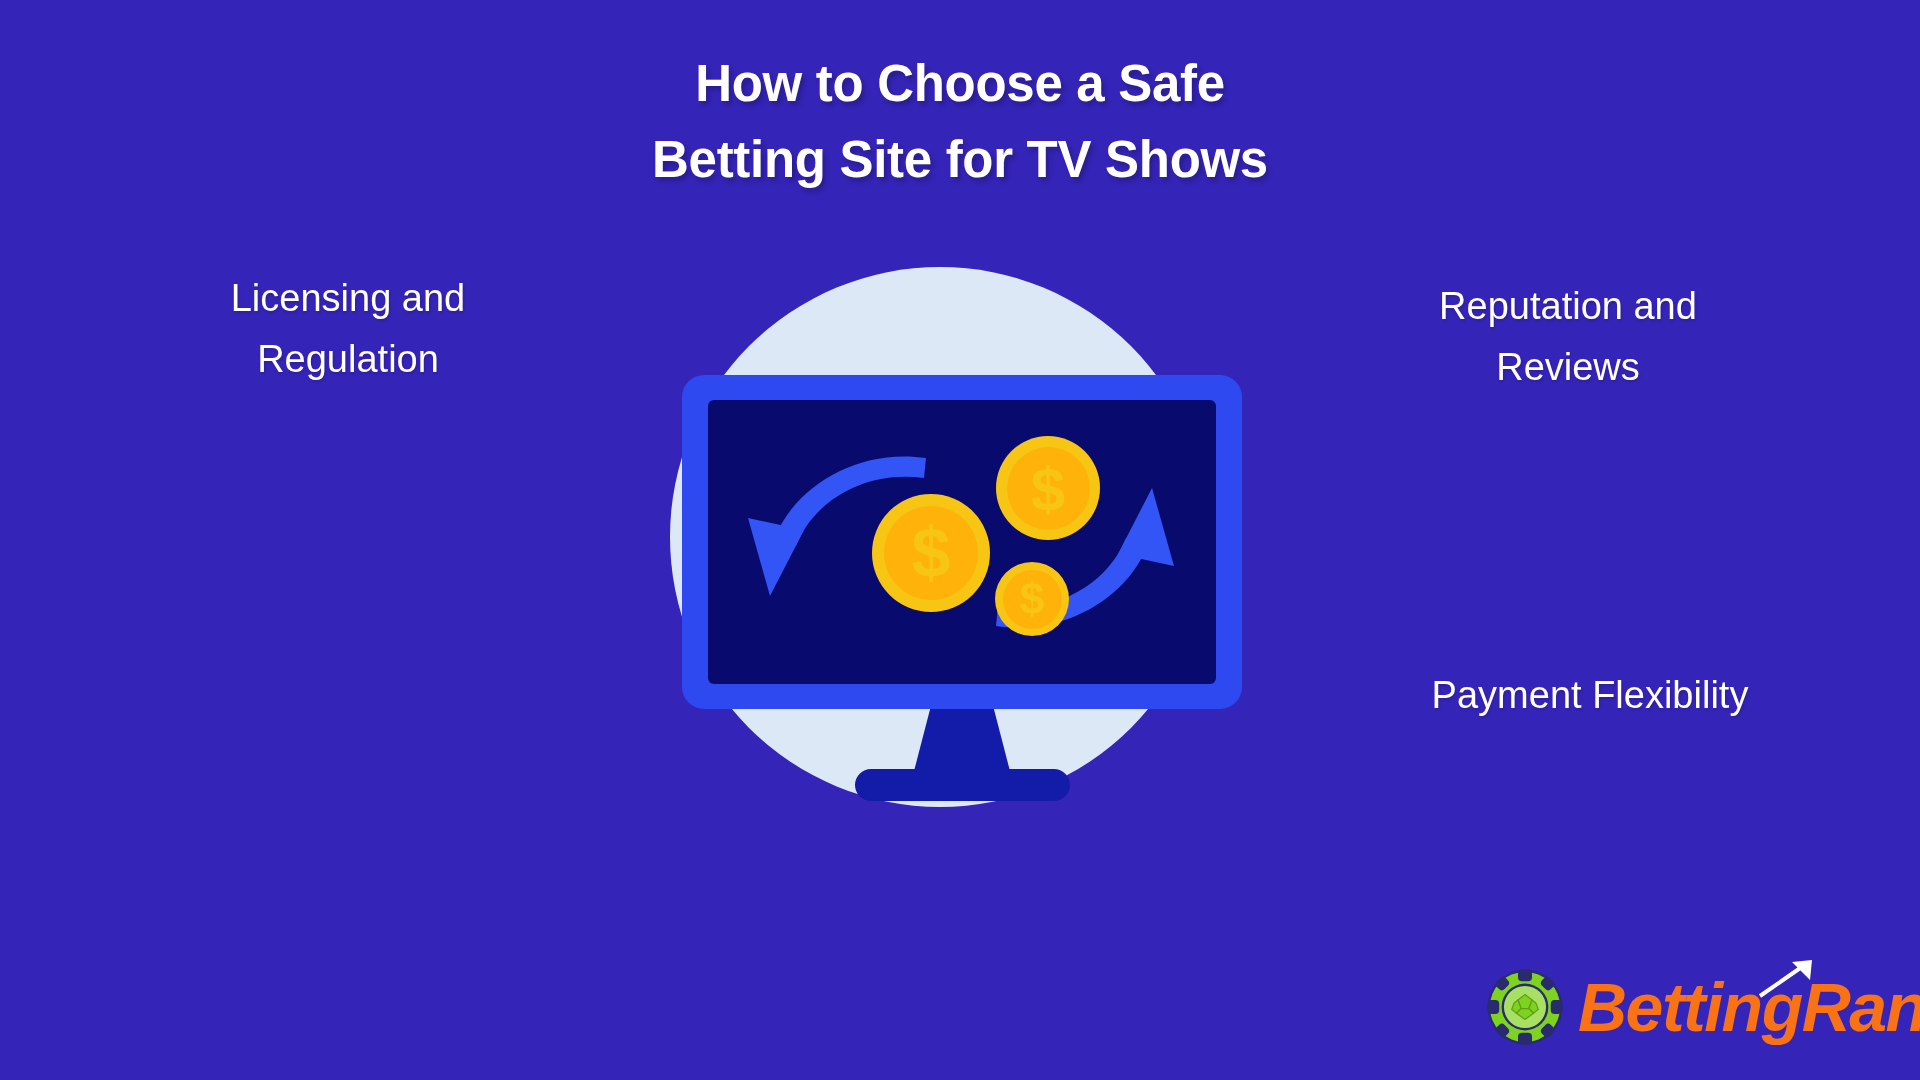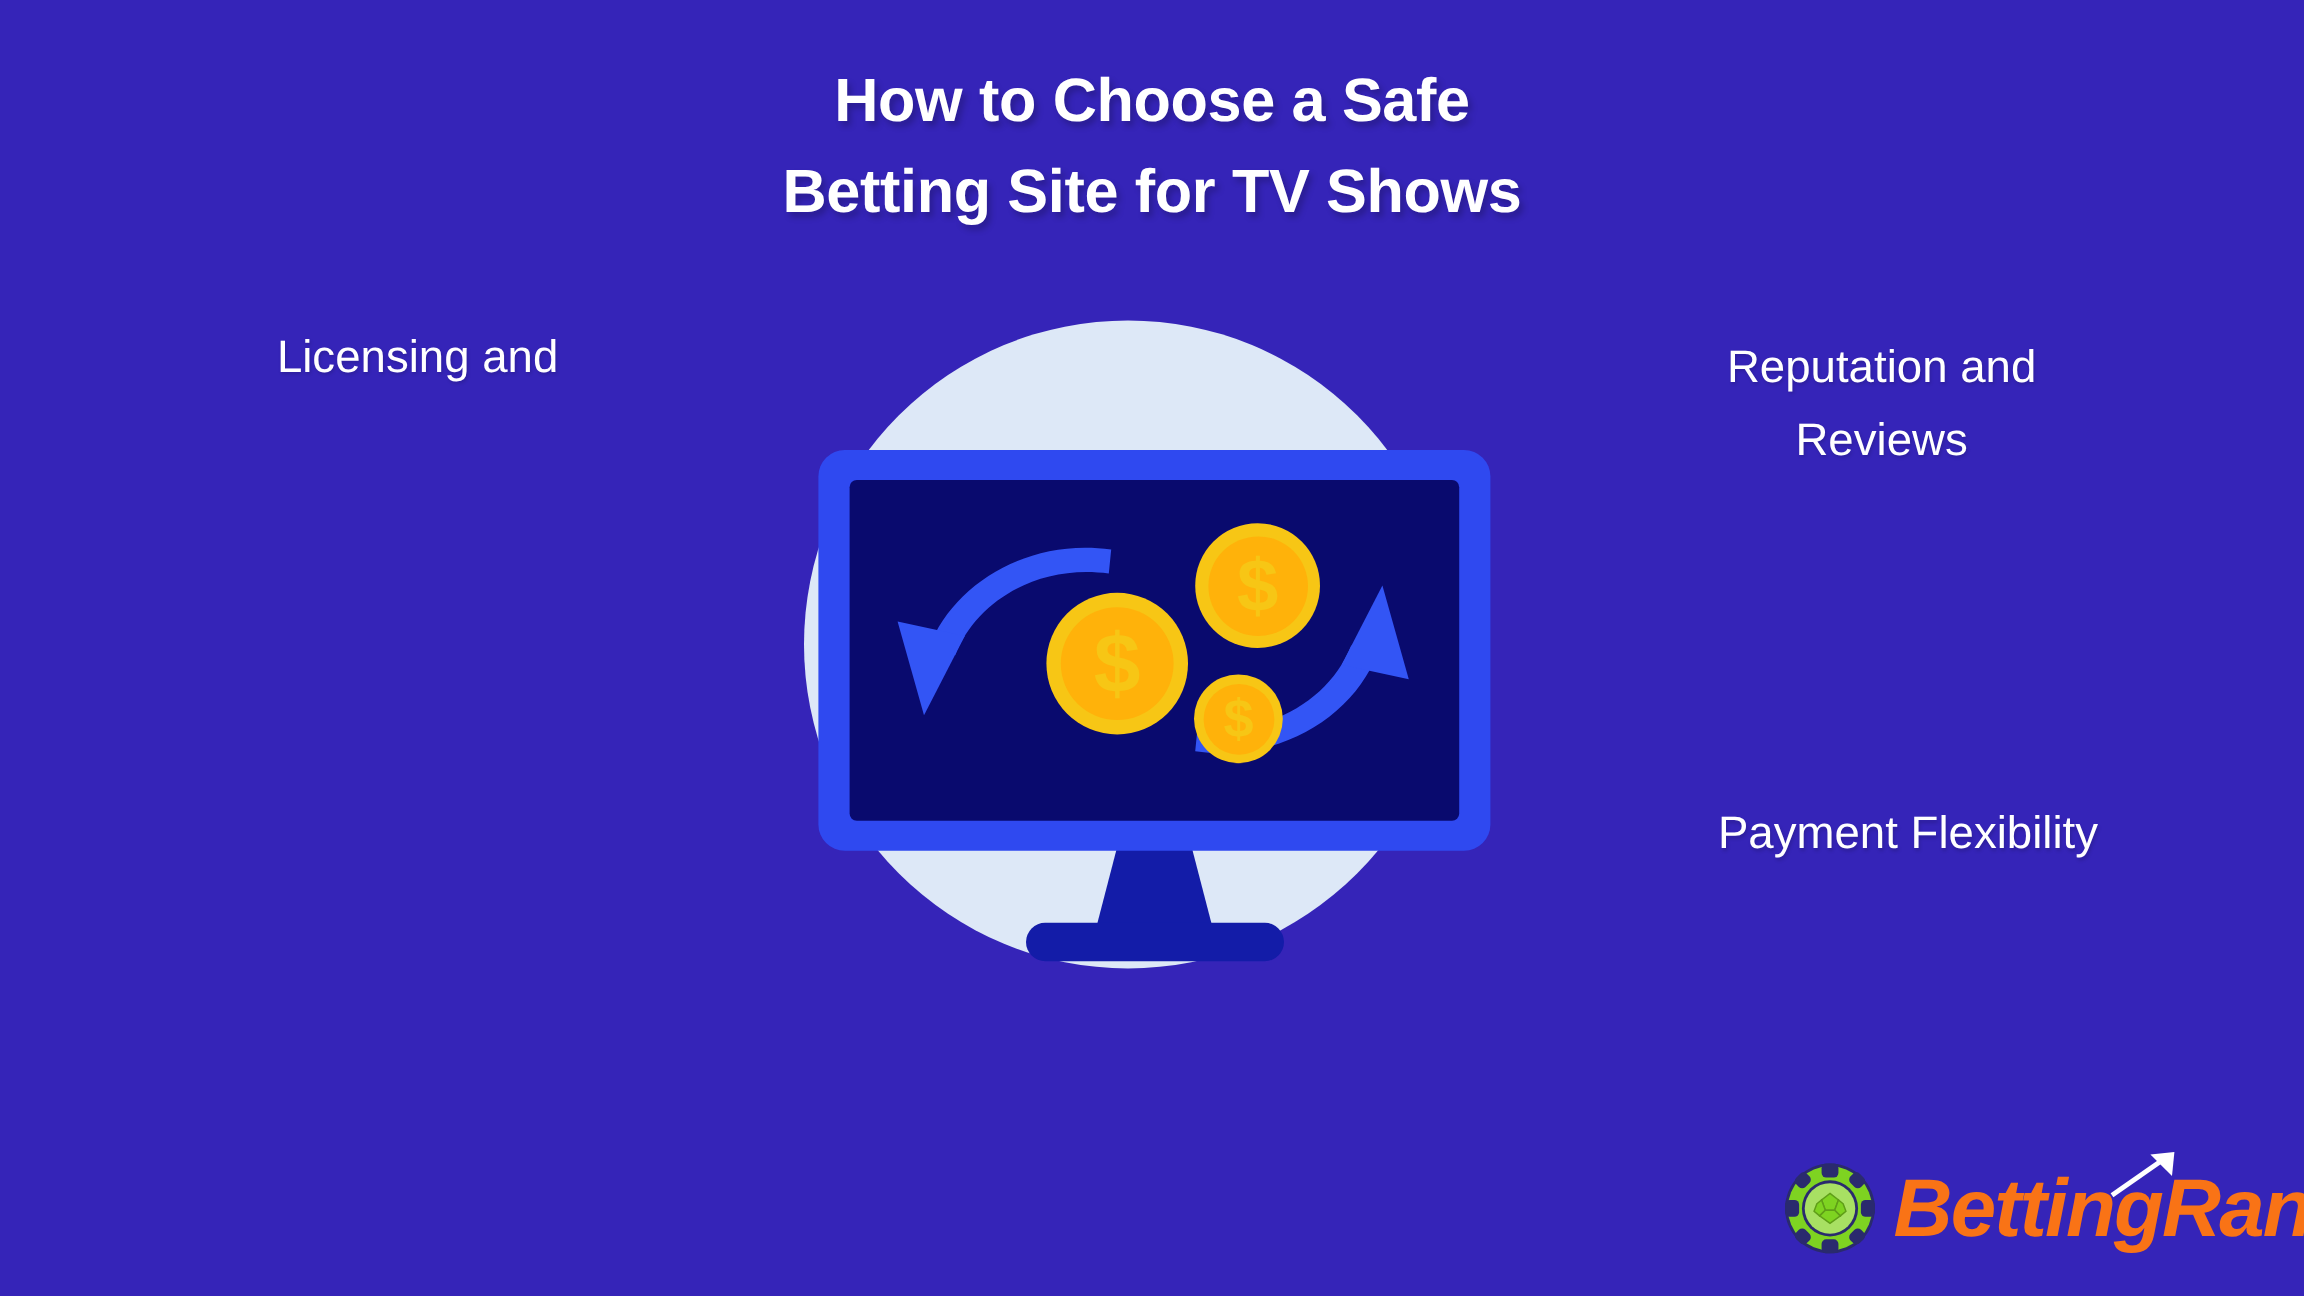--- a/index.html
+++ b/index.html
@@ -170,20 +170,21 @@
 
 <div id="stage">
 
   <div id="title">
     <span class="tline">How to Choose a Safe</span>
     <span class="tline">Betting Site for TV Shows</span>
   </div>
 
   <div class="feature" id="feat-licensing">
     <span class="fline">Licensing and</span>
+    <span class="fline">Regulation</span>
   </div>
 
   <div class="feature" id="feat-reputation">
     <span class="fline">Reputation and</span>
     <span class="fline">Reviews</span>
   </div>
 
 
   <div class="feature" id="feat-payment">
     <span class="fline">Payment Flexibility</span>

